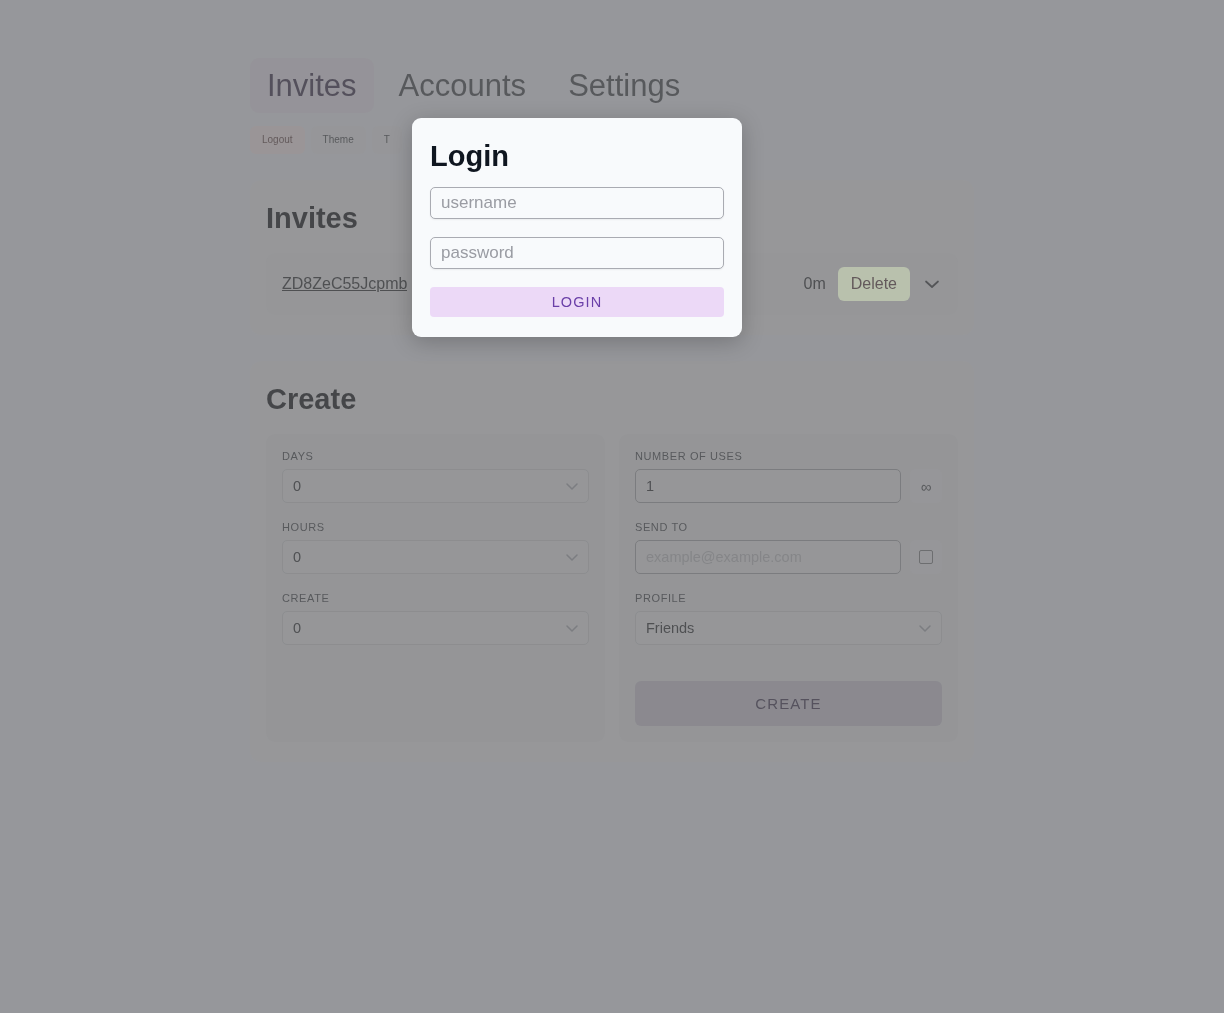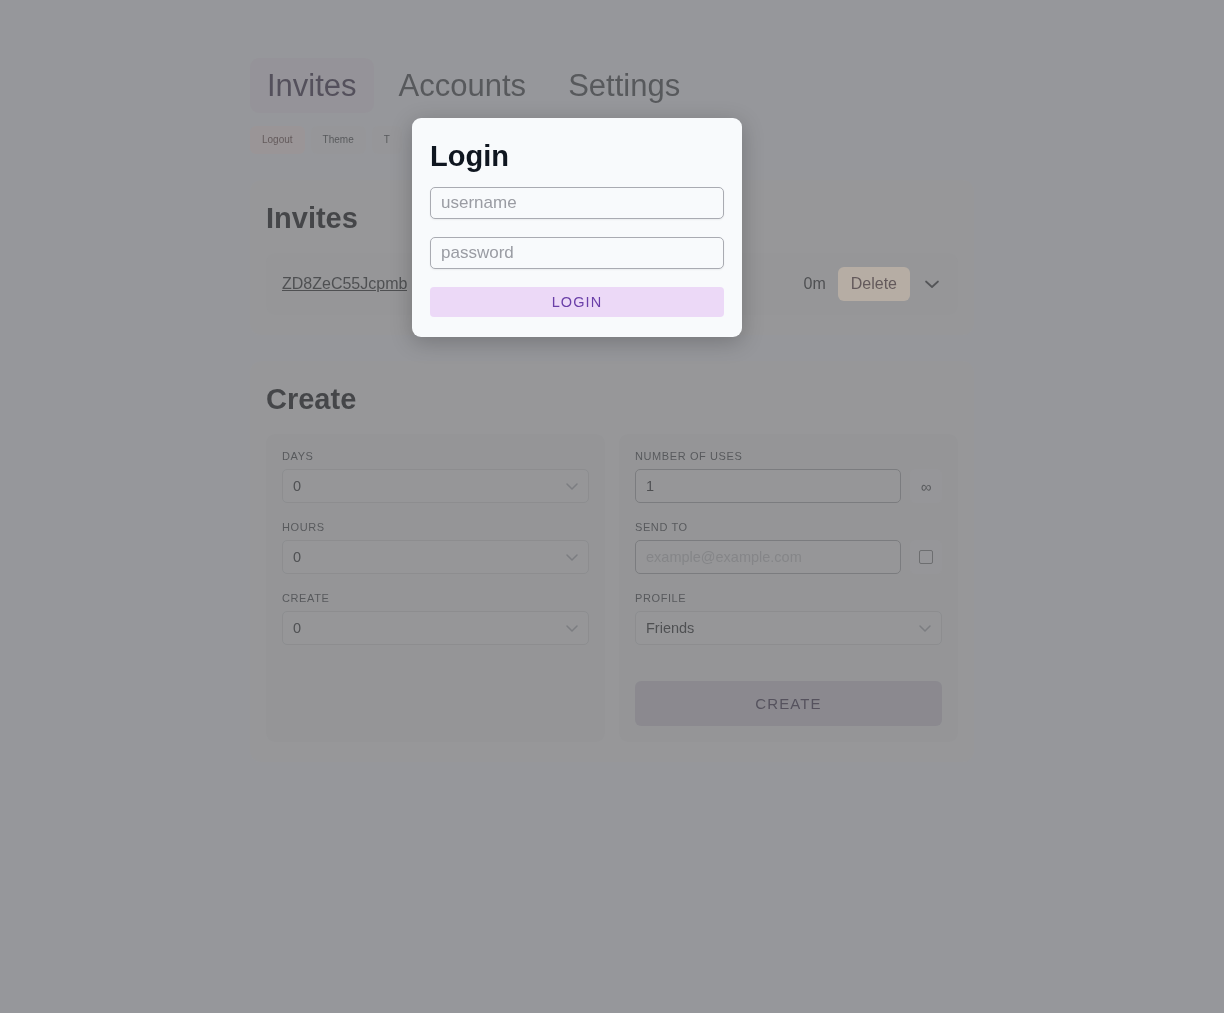--- a/index.html
+++ b/index.html
@@ -117,21 +117,21 @@
     gap: 12px;
   }
   .invite-remaining {
     font-size: 16px;
     color: #23272e;
     white-space: nowrap;
   }
   .delete-btn {
     font-size: 16px;
     line-height: 1;
-    background: #fdba74;
+    background: #bef264;
     color: #6e2b2b;
     border: none;
     border-radius: 6px;
     padding: 9px 13px;
     cursor: pointer;
     font-family: "Liberation Sans", sans-serif;
   }
   .chev {
     width: 20px;
     height: 20px;

